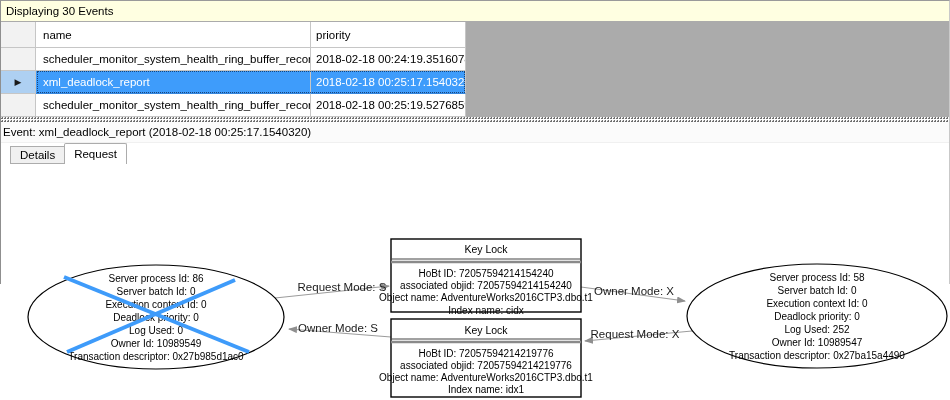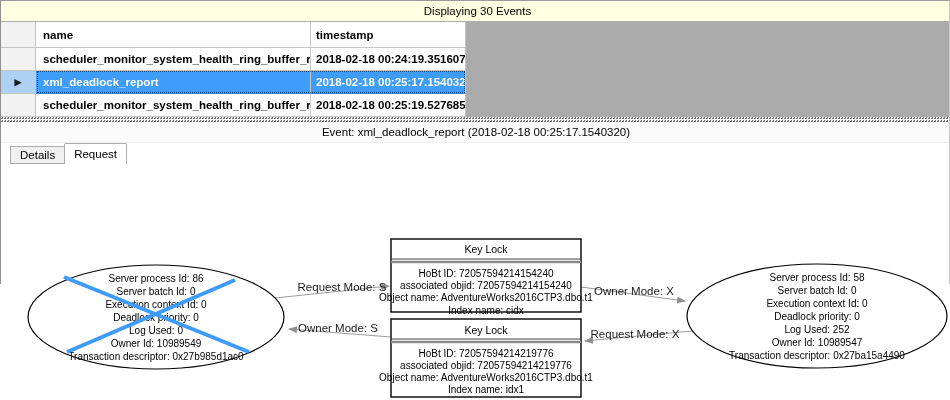--- a/index.html
+++ b/index.html
@@ -6,37 +6,36 @@
   html,body { width:950px; height:400px; overflow:hidden; }
   body { font-family:"Liberation Sans", sans-serif; background:#fff; }
 
   .window {
     width:950px; height:284px;
     border-top:1px solid #9a9a9a;
     border-left:1px solid #8f8f8f;
     border-right:1px solid #c9c9c9;
     display:flex; flex-direction:column;
     background:#fff;
-    text-align:center;
   }
 
   
   .info-bar {
     height:21px; flex:0 0 21px;
     background: var(--info-bar-yellow, #FFFFE1);
     border-bottom:1px solid #ababab;
     font-size:11.5px; color:#000;
     line-height:20px; padding-left:5px;
   }
 
   
   .grid-area {
     height:95px; flex:0 0 95px;
     background: var(--grid-filler-gray, #ABABAB);
-    position:relative; overflow:hidden;font-weight:bold;
+    position:relative; overflow:hidden;
   }
   .g-row { display:flex; width:465px; background:#fff; position:relative; }
   .g-row.header { height:26px; }
   .g-row.data   { height:23px; }
   .sel-cell {
     flex:0 0 35px; width:35px;
     background:#f2f2f2;
     border-right:1px solid #c6c6c6;
     border-bottom:1px solid #c6c6c6;
     display:flex; align-items:center; justify-content:center;
@@ -116,21 +115,21 @@
 <div class="window">
 
   <div class="info-bar">
     <span>Displaying 30 Events</span>
   </div>
 
   <div class="grid-area">
     <div class="g-row header">
       <div class="sel-cell"></div>
       <div class="cell name-col">name</div>
-      <div class="cell ts-col">timestamp</div>
+      <div class="cell ts-col">priority</div>
     </div>
     <div class="g-row data">
       <div class="sel-cell"></div>
       <div class="cell name-col">scheduler_monitor_system_health_ring_buffer_recorded</div>
       <div class="cell ts-col">2018-02-18 00:24:19.3516078</div>
     </div>
     <div class="g-row data selected">
       <div class="sel-cell">
         <span class="marker">▶</span>
       </div>

